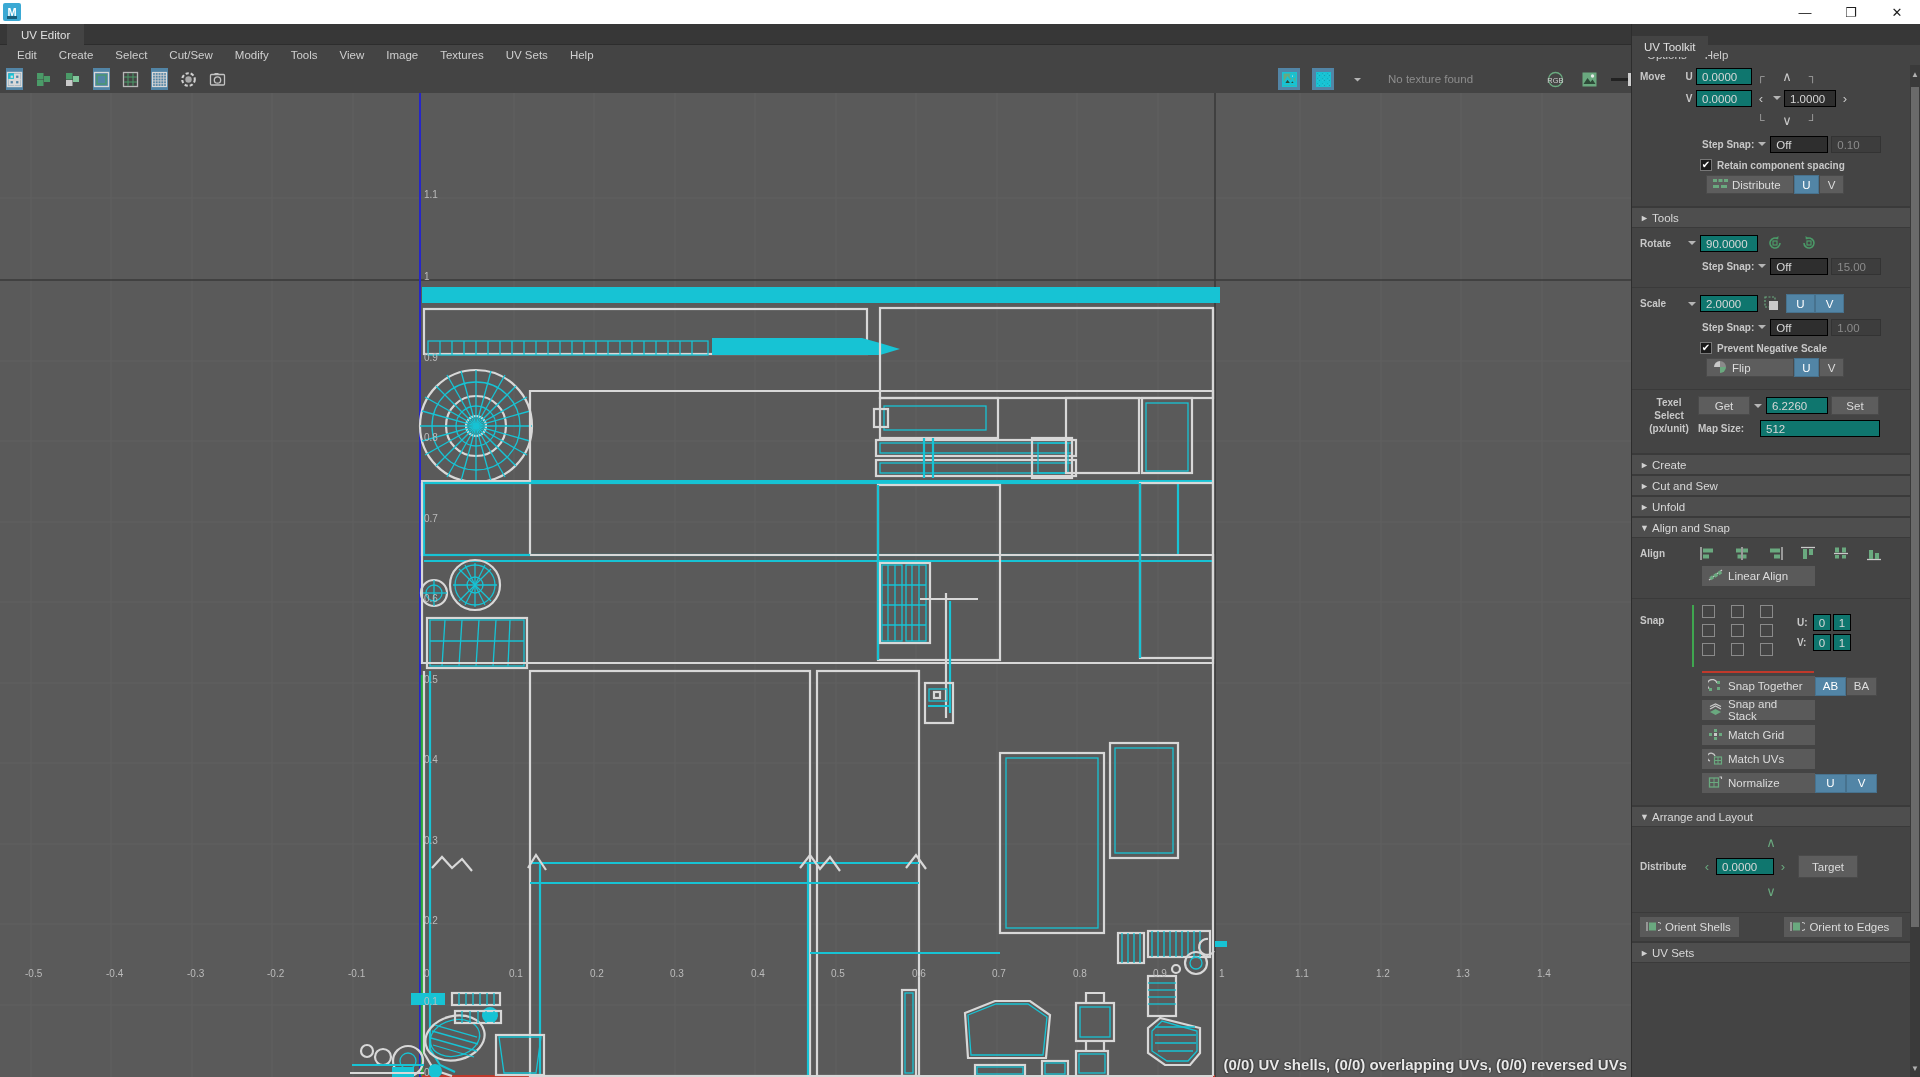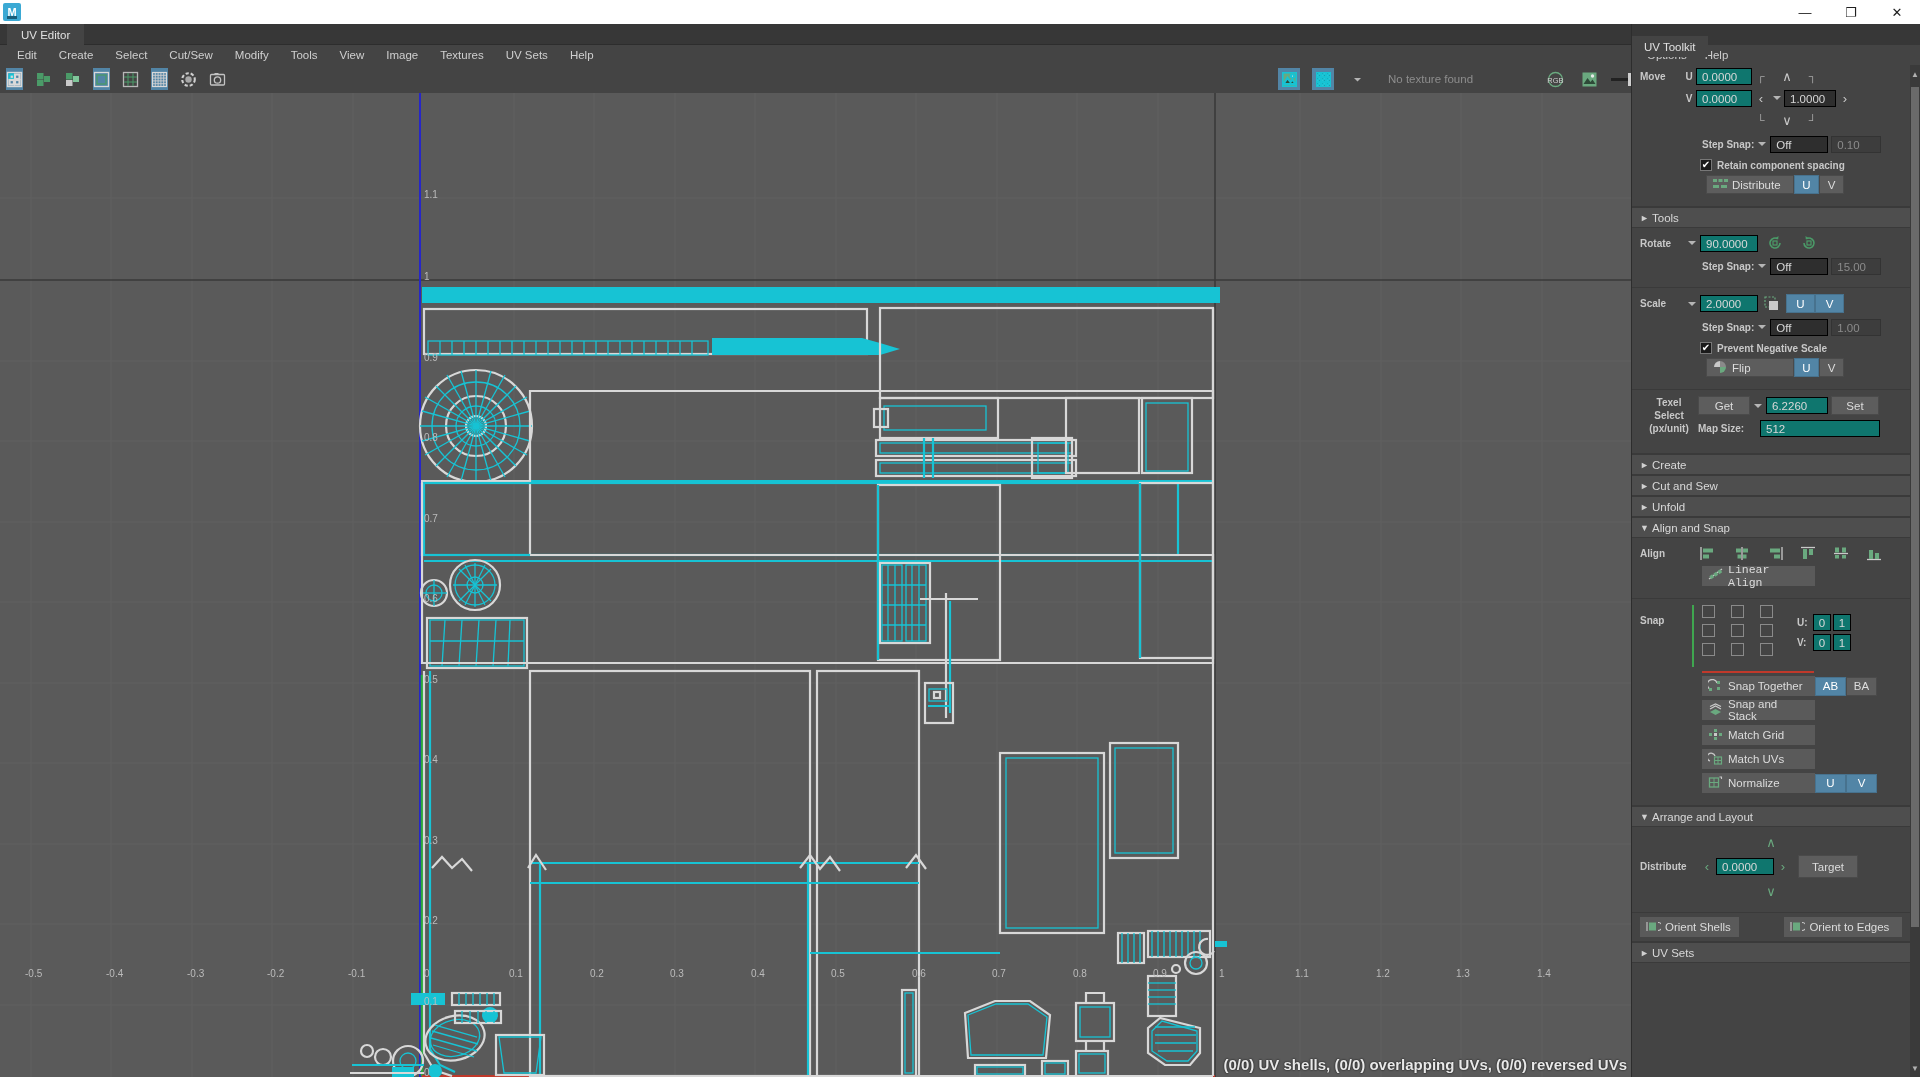--- a/index.html
+++ b/index.html
@@ -971,21 +971,21 @@
             </svg>
           </div>
           <div class="arrowbtn" style="width:33px;">
             <svg width="18" height="15" viewBox="0 0 18 15">
               <line x1="2" y1="13.5" x2="16" y2="13.5" stroke="#c9c9c9" stroke-width="1.3"></line>
               <rect x="4" y="4" width="4" height="9" fill="#6aa97f"></rect>
               <rect x="10" y="7" width="4" height="6" fill="#6aa97f"></rect>
             </svg>
           </div>
         </div>
-        <div class="row" style="margin-top:3px;font-family:Liberation Mono, monospace;">
+        <div class="row" style="margin-top:3px;">
           <div style="width:62px;"></div>
           <div class="btn flat left" style="width:113px;height:20px;">
             <span style="margin-right:5px;">
               <svg width="15" height="13" viewBox="0 0 15 13">
                 <line x1="1" y1="11" x2="14" y2="1" stroke="#c9c9c9" stroke-width="1.2"></line>
                 <rect x="2" y="7" width="3.5" height="3.5" fill="#6aa97f" transform="rotate(-35 3.7 8.7)"></rect>
                 <rect x="6" y="4.5" width="3.5" height="3.5" fill="#6aa97f" transform="rotate(-35 7.7 6.2)"></rect>
                 <rect x="10" y="2" width="3.5" height="3.5" fill="#6aa97f" transform="rotate(-35 11.7 3.7)"></rect>
               </svg>
             </span>

